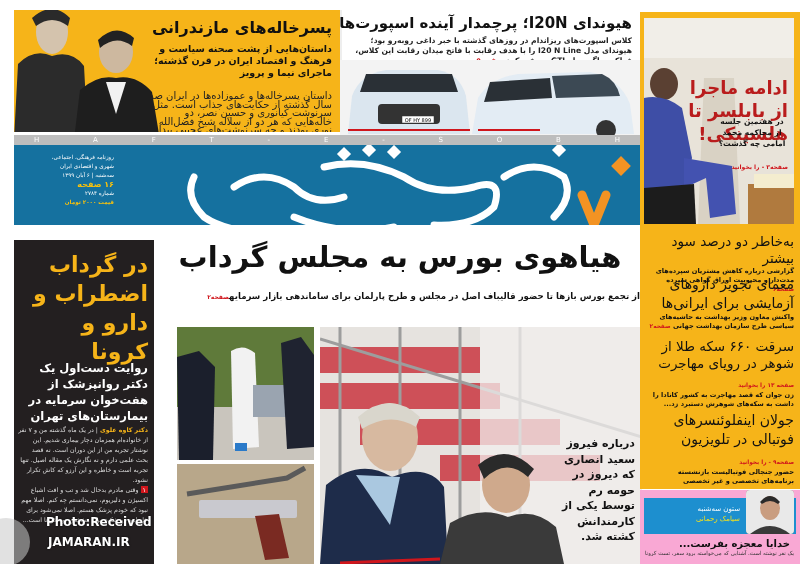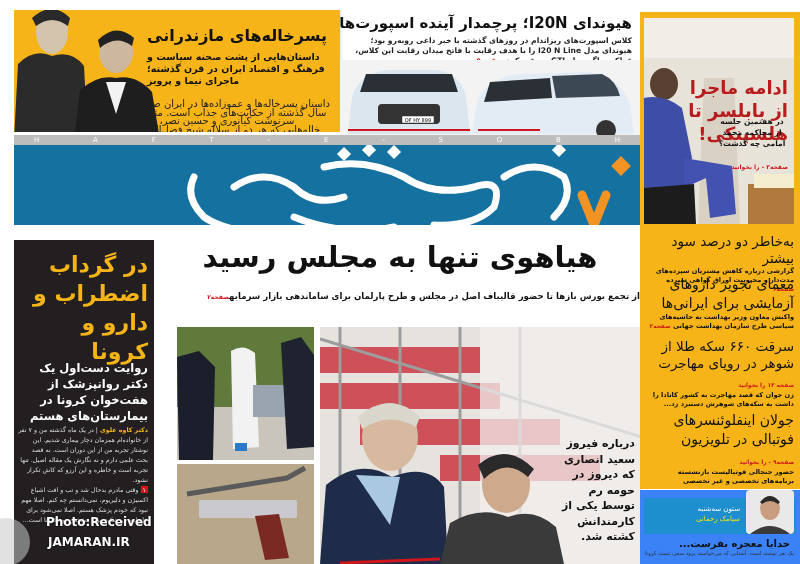--- a/index.html
+++ b/index.html
@@ -3,21 +3,21 @@
 <meta charset="utf-8">
 <style>
   * { box-sizing: border-box; margin: 0; padding: 0; }
   html, body { width: 800px; height: 564px; overflow: hidden; background: #ffffff; }
   body { position: relative; font-family: "DejaVu Sans", sans-serif; direction: rtl; }
   .abs { position: absolute; }
 
   
   #feat-left { left: 14px; top: 10px; width: 326px; height: 122px; background: #f6b419; overflow: hidden; }
   #feat-left .photo { position: absolute; left: 0; top: -6px; width: 150px; height: 136px; }
-  #feat-left .txt { position: absolute; right: 8px; top: 16px; width: 185px; text-align: left; color: #111; }
+  #feat-left .txt { position: absolute; right: 8px; top: 8px; width: 185px; text-align: right; color: #111; }
   #feat-left h2 { font-size: 16px; font-weight: bold; line-height: 19px; }
   #feat-left h3 { font-size: 9.5px; font-weight: bold; line-height: 12px; margin-top: 6px; }
   #feat-left p { font-size: 10px; line-height: 8.6px; margin-top: 13px; color: #222; }
   .red { color: #d0161c; }
 
   
   #feat-car { left: 340px; top: 10px; width: 300px; height: 126px; background: #fff; overflow: hidden; }
   #feat-car h2 { position: absolute; right: 8px; top: 4px; font-size: 15px; font-weight: bold; color: #111; white-space: nowrap; }
   #feat-car p { position: absolute; right: 8px; top: 26px; width: 280px; font-size: 7.6px; line-height: 10px; font-weight: bold; color: #222; }
 
@@ -61,21 +61,21 @@
 
   
   #rightcol { left: 640px; top: 227px; width: 160px; height: 262px; background: #f6b419; }
   .rs { position: absolute; right: 6px; width: 150px; text-align: right; color: #111; }
   .rs h3 { font-size: 11px; font-weight: normal; line-height: 14px; }
   .rs h3.lg { font-size: 13.5px; line-height: 17px; }
   .rs p { font-size: 6.6px; line-height: 9px; font-weight: bold; }
   .rs .ref { font-size: 5.8px; color: #d0161c; font-weight: bold; }
 
   
-  #column { left: 640px; top: 490px; width: 160px; height: 74px; background: #3b82f6; }
+  #column { left: 640px; top: 490px; width: 160px; height: 74px; background: #f9a8d4; }
   #column .band { position: absolute; left: 4px; top: 8px; width: 152px; height: 36px; background: #1d8fcf; }
   #column .band .lbl { position: absolute; right: 56px; top: 6px; color: #fff; font-size: 7px; text-align: right; line-height: 10px; }
   #column .band .lbl .yel { color: #f6e11a; }
   #column .avatar { position: absolute; right: 6px; top: 0; width: 48px; height: 44px; background: #8b7d6b; border-radius: 4px; overflow: hidden; }
   #column h3 { position: absolute; right: 10px; top: 48px; font-size: 10px; font-weight: bold; color: #111; }
   #column p { position: absolute; right: 6px; top: 60px; width: 150px; font-size: 5.5px; color: #333; text-align: right; white-space: nowrap; overflow: hidden; }
 
   
   #watermark { left: 0; top: 510px; width: 160px; height: 54px; }
   #watermark .circ { position: absolute; left: -18px; top: 8px; width: 48px; height: 48px; border-radius: 50%; background: rgba(200,200,200,0.55); }
@@ -152,48 +152,56 @@
   <span>-</span>
   <span>E</span>
   <span>-</span>
   <span>S</span>
   <span>O</span>
   <span>B</span>
   <span>H</span>
 </div>
 
 <div id="masthead" class="abs">
+  <div class="meta">
+    <div>روزنامه فرهنگی، اجتماعی،</div>
+    <div>شهری و اقتصادی ایران</div>
+    <div>سه‌شنبه | ۶ آبان ۱۳۹۹</div>
+    <div class="yel big">۱۶ صفحه</div>
+    <div>شماره ۲۷۸۴</div>
+    <div class="yel">قیمت ۲۰۰۰ تومان</div>
+  </div>
   <svg class="logo" viewBox="0 0 470 110">
     <g fill="none" stroke="#fff" stroke-width="7" stroke-linecap="round" stroke-linejoin="round">
       <path d="M20 40 Q10 60 30 80 Q60 100 110 92"></path>
       <path d="M60 50 Q90 30 120 50 Q140 70 170 60"></path>
       <path d="M150 30 Q190 20 230 40 Q260 60 300 50 Q330 40 320 70 Q300 90 260 88"></path>
       <path d="M330 40 Q360 20 390 40 Q400 60 380 80"></path>
       <path d="M120 80 Q170 100 220 90"></path>
     </g>
     <g fill="#fff">
       <rect x="165" y="12" width="10" height="10" transform="rotate(45 170 17)"></rect>
       <rect x="190" y="8" width="10" height="10" transform="rotate(45 195 13)"></rect>
       <rect x="215" y="10" width="10" height="10" transform="rotate(45 220 15)"></rect>
       <rect x="380" y="8" width="10" height="10" transform="rotate(45 385 13)"></rect>
       <rect x="260" y="92" width="10" height="10" transform="rotate(45 265 97)"></rect>
     </g>
     <path d="M408 58 L420 88 L432 58" fill="none" stroke="#f39323" stroke-width="9" stroke-linecap="round"></path>
     <rect x="440" y="22" width="14" height="14" fill="#f39323" transform="rotate(45 447 29)"></rect>
   </svg>
 </div>
 
-<h1 id="headline" class="abs">هیاهوی تنها به مجلس رسید</h1>
+<h1 id="headline" class="abs">هیاهوی بورس به مجلس گرداب</h1>
 <div id="subhead" class="abs">
   <span>از تجمع بورس بازها تا حضور قالیباف اصل در مجلس و طرح پارلمان برای ساماندهی بازار سرمایه</span><span class="red" style="font-size:6px">صفحه۲</span>
 </div>
 
 <div id="leftcol" class="abs">
   <h2>در گرداب اضطراب و دارو و کرونا</h2>
-  <h3>روایت دست‌اول یک دکتر روانپزشک از هفت‌خوان کرونا در بیمارستان‌های هستم</h3>
+  <h3>روایت دست‌اول یک دکتر روانپزشک از هفت‌خوان سرمایه در بیمارستان‌های تهران</h3>
   <p>
     <span class="author">دکتر کاوه علوی</span> |
     <span>در یک ماه گذشته من و ۷ نفر از خانواده‌ام همزمان دچار بیماری شدیم. این نوشتار تجربه من از این دوران است. نه قصد بحث علمی دارم و نه نگارش یک مقاله اصیل. تنها تجربه است و خاطره و این آرزو که کاش تکرار نشود.</span>
     <br>
     <span class="num">۱</span>
     <span>وقتی مادرم بدحال شد و تب و افت اشباع اکسیژن و دلیریوم، نمی‌دانستم چه کنم. اصلا مهم نبود که خودم پزشک هستم. اصلا نمی‌شود برای خانواده «پزشک» بود. مشخص بود کرونا است...</span>
   </p>
 </div>
 
 <div id="photo-crime" class="abs">

